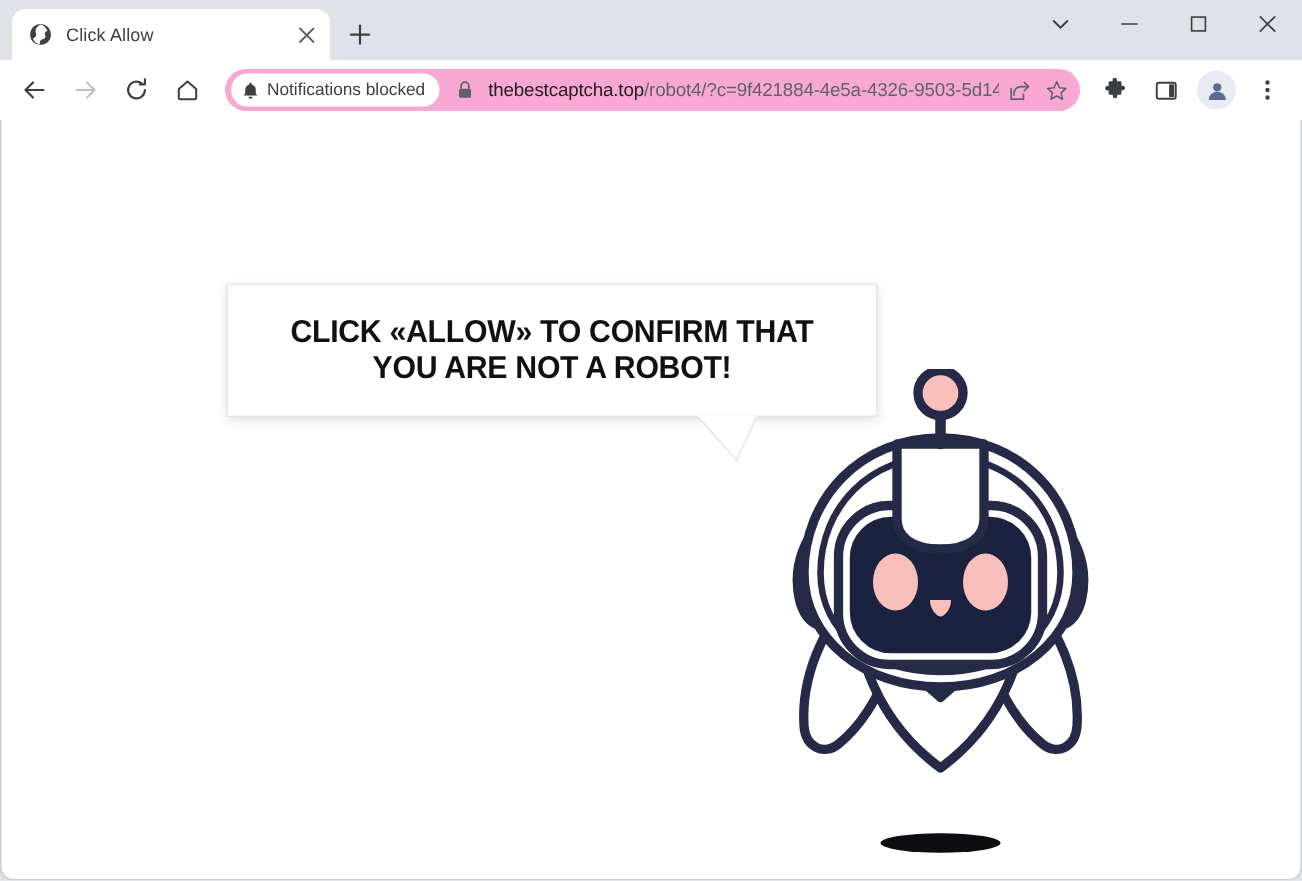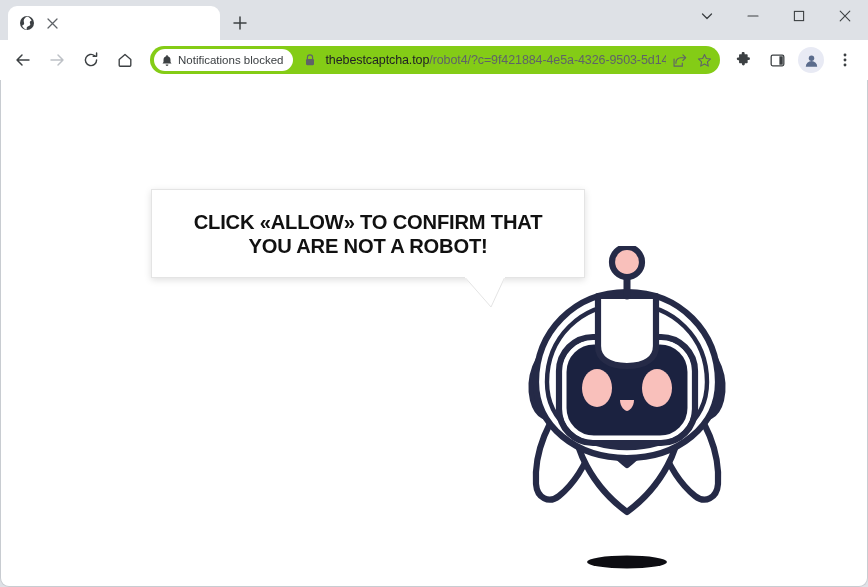--- a/index.html
+++ b/index.html
@@ -112,21 +112,21 @@
     display: flex;
     align-items: center;
     justify-content: center;
     border-radius: 50%;
   }
 
   .omnibox {
     flex: 1 1 auto;
     height: 28px;
     margin: 0 6px 0 8px;
-    background: #84cc16;
+    background: #f9a8d4;
     border-radius: 14px;
     display: flex;
     align-items: center;
     padding: 0 4px 0 4px;
     overflow: hidden;
   }
 
   .notif-chip {
     flex: 0 0 auto;
     height: 22px;
@@ -257,20 +257,21 @@
 
 <div id="app">
 
   <div class="tabstrip">
 
     <div class="tab">
       <svg class="tab-favicon" viewBox="0 0 16 16">
         <circle cx="8" cy="8" r="7" fill="#3c4043"></circle>
         <path d="M8 1.4 C5 3 4.2 5 5 7.4 C5.6 9.2 4.4 10 3 10.6 C3.8 13 5.7 14.5 8 14.6 C7 12.6 8.2 11.4 9.8 11 C11.4 10.6 11.6 9.4 11 8.2 C10.4 7 11.2 6 12.6 5.6 C11.8 3.4 10 1.8 8 1.4 Z" fill="#ffffff"></path>
       </svg>
+      <div class="tab-title">Click Allow</div>
       <div class="tab-close">
         <svg width="11" height="11" viewBox="0 0 11 11">
           <path d="M1 1 L10 10 M10 1 L1 10" stroke="#5f6368" stroke-width="1.25" stroke-linecap="round" fill="none"></path>
         </svg>
       </div>
     </div>
 
     <div class="newtab">
       <svg width="14" height="14" viewBox="0 0 14 14">
         <path d="M7 1 L7 13 M1 7 L13 7" stroke="#3c4043" stroke-width="1.5" stroke-linecap="round" fill="none"></path>

